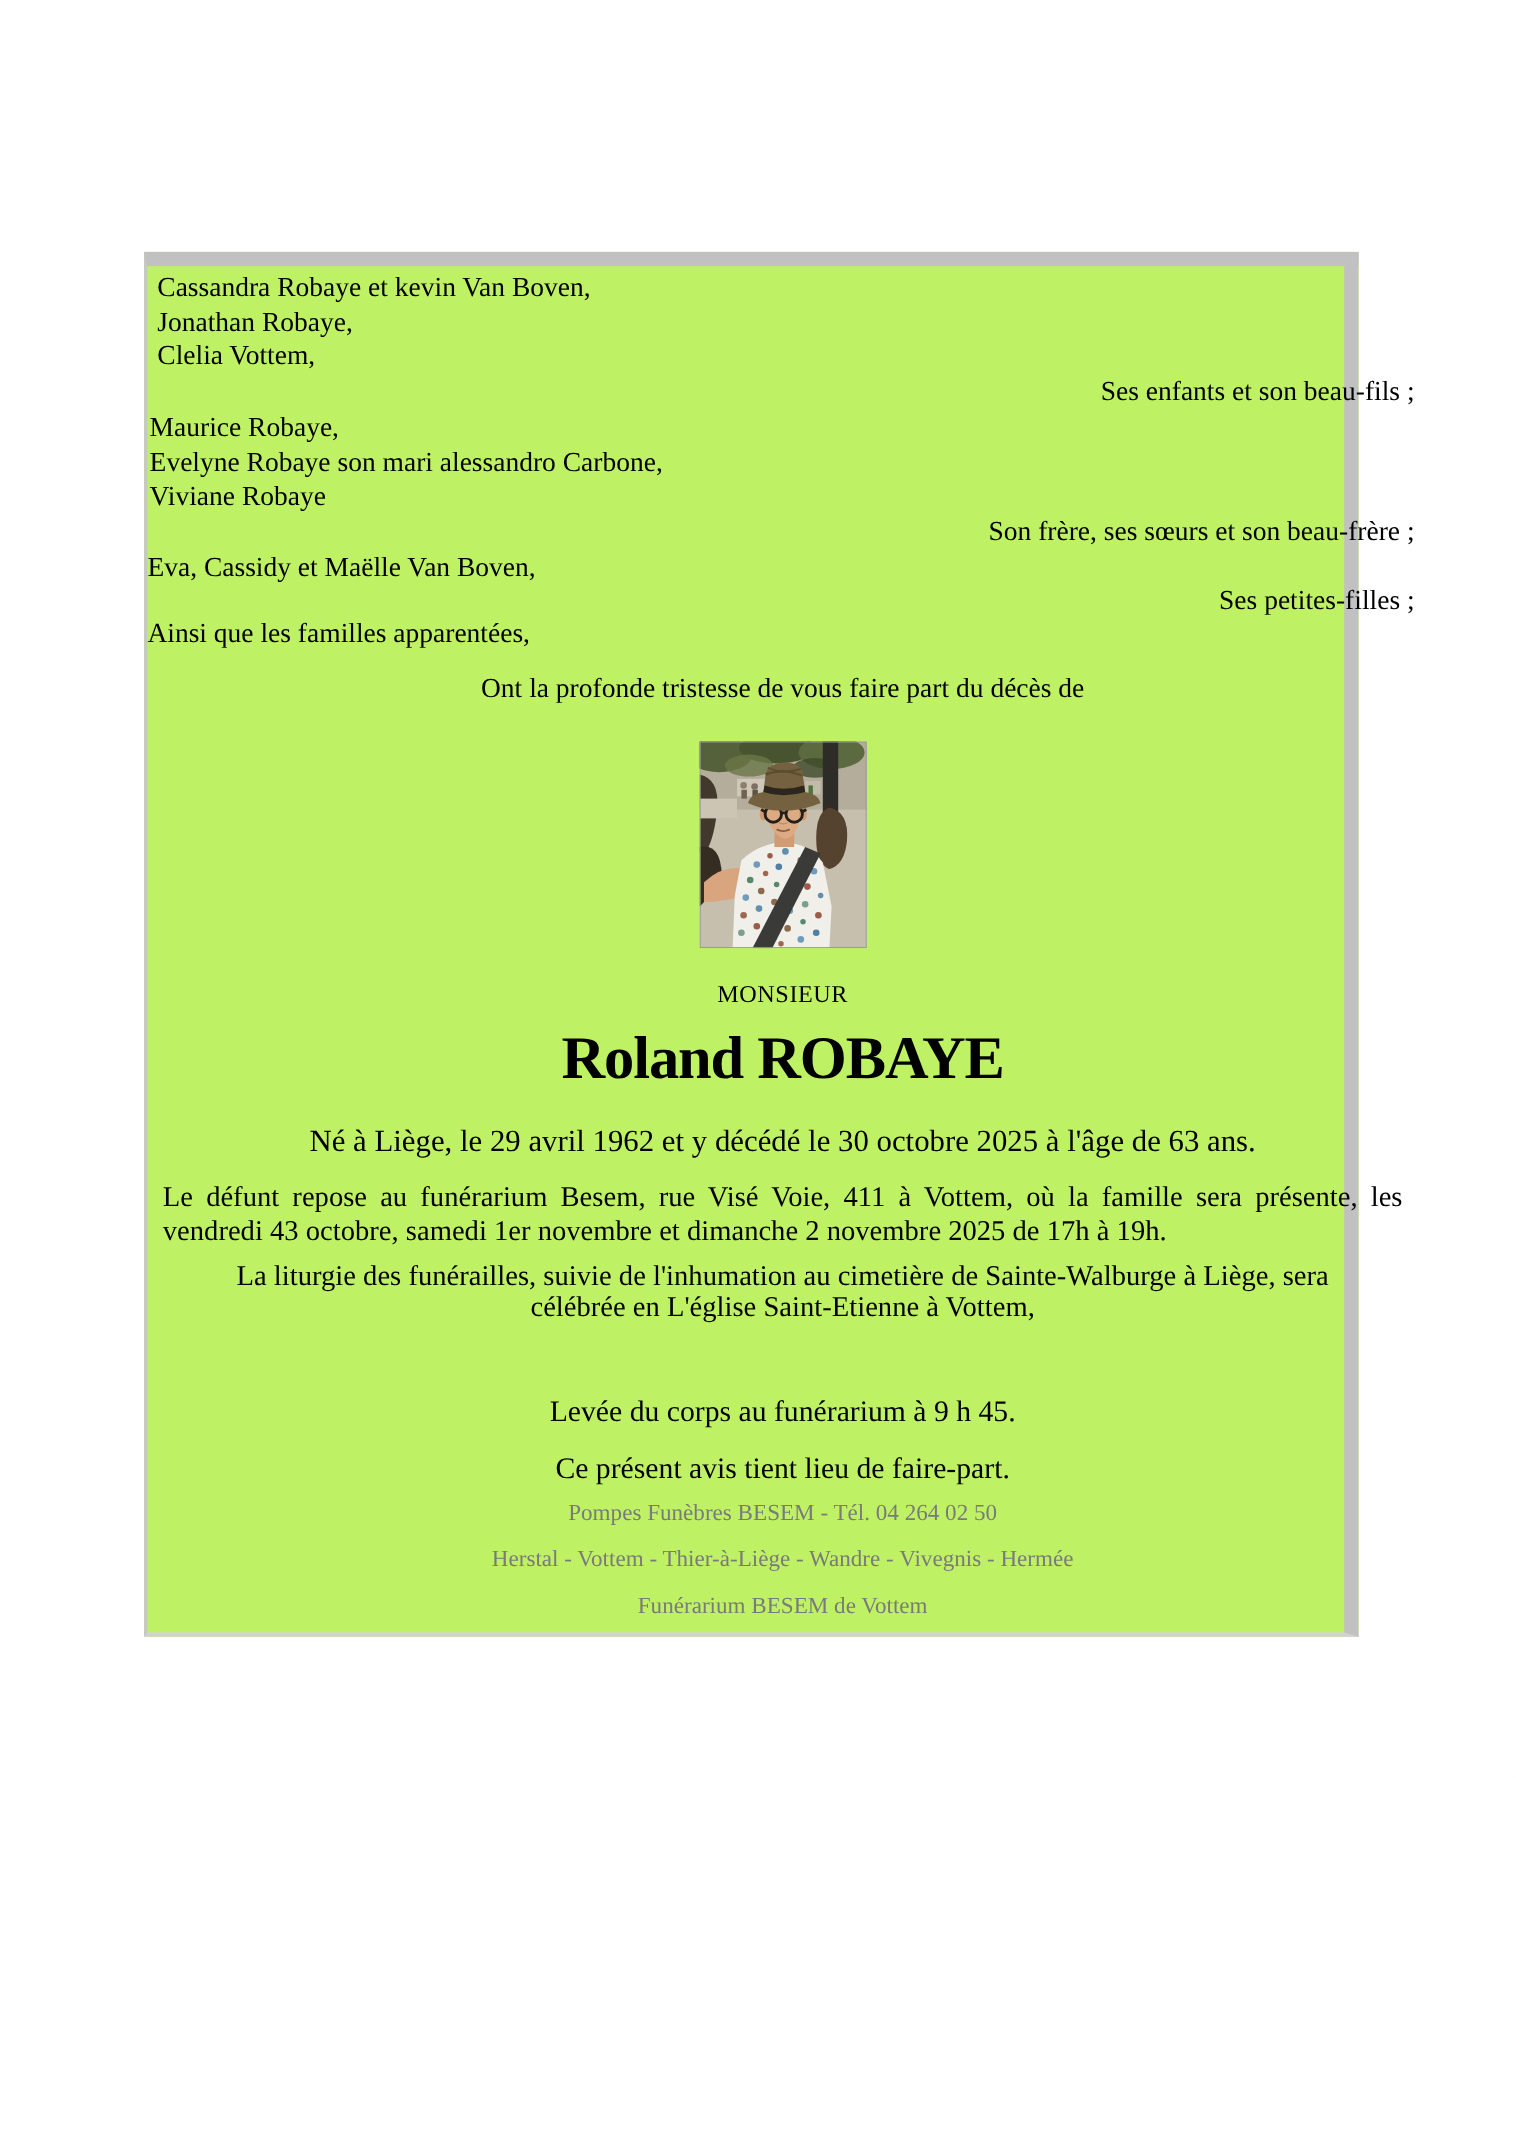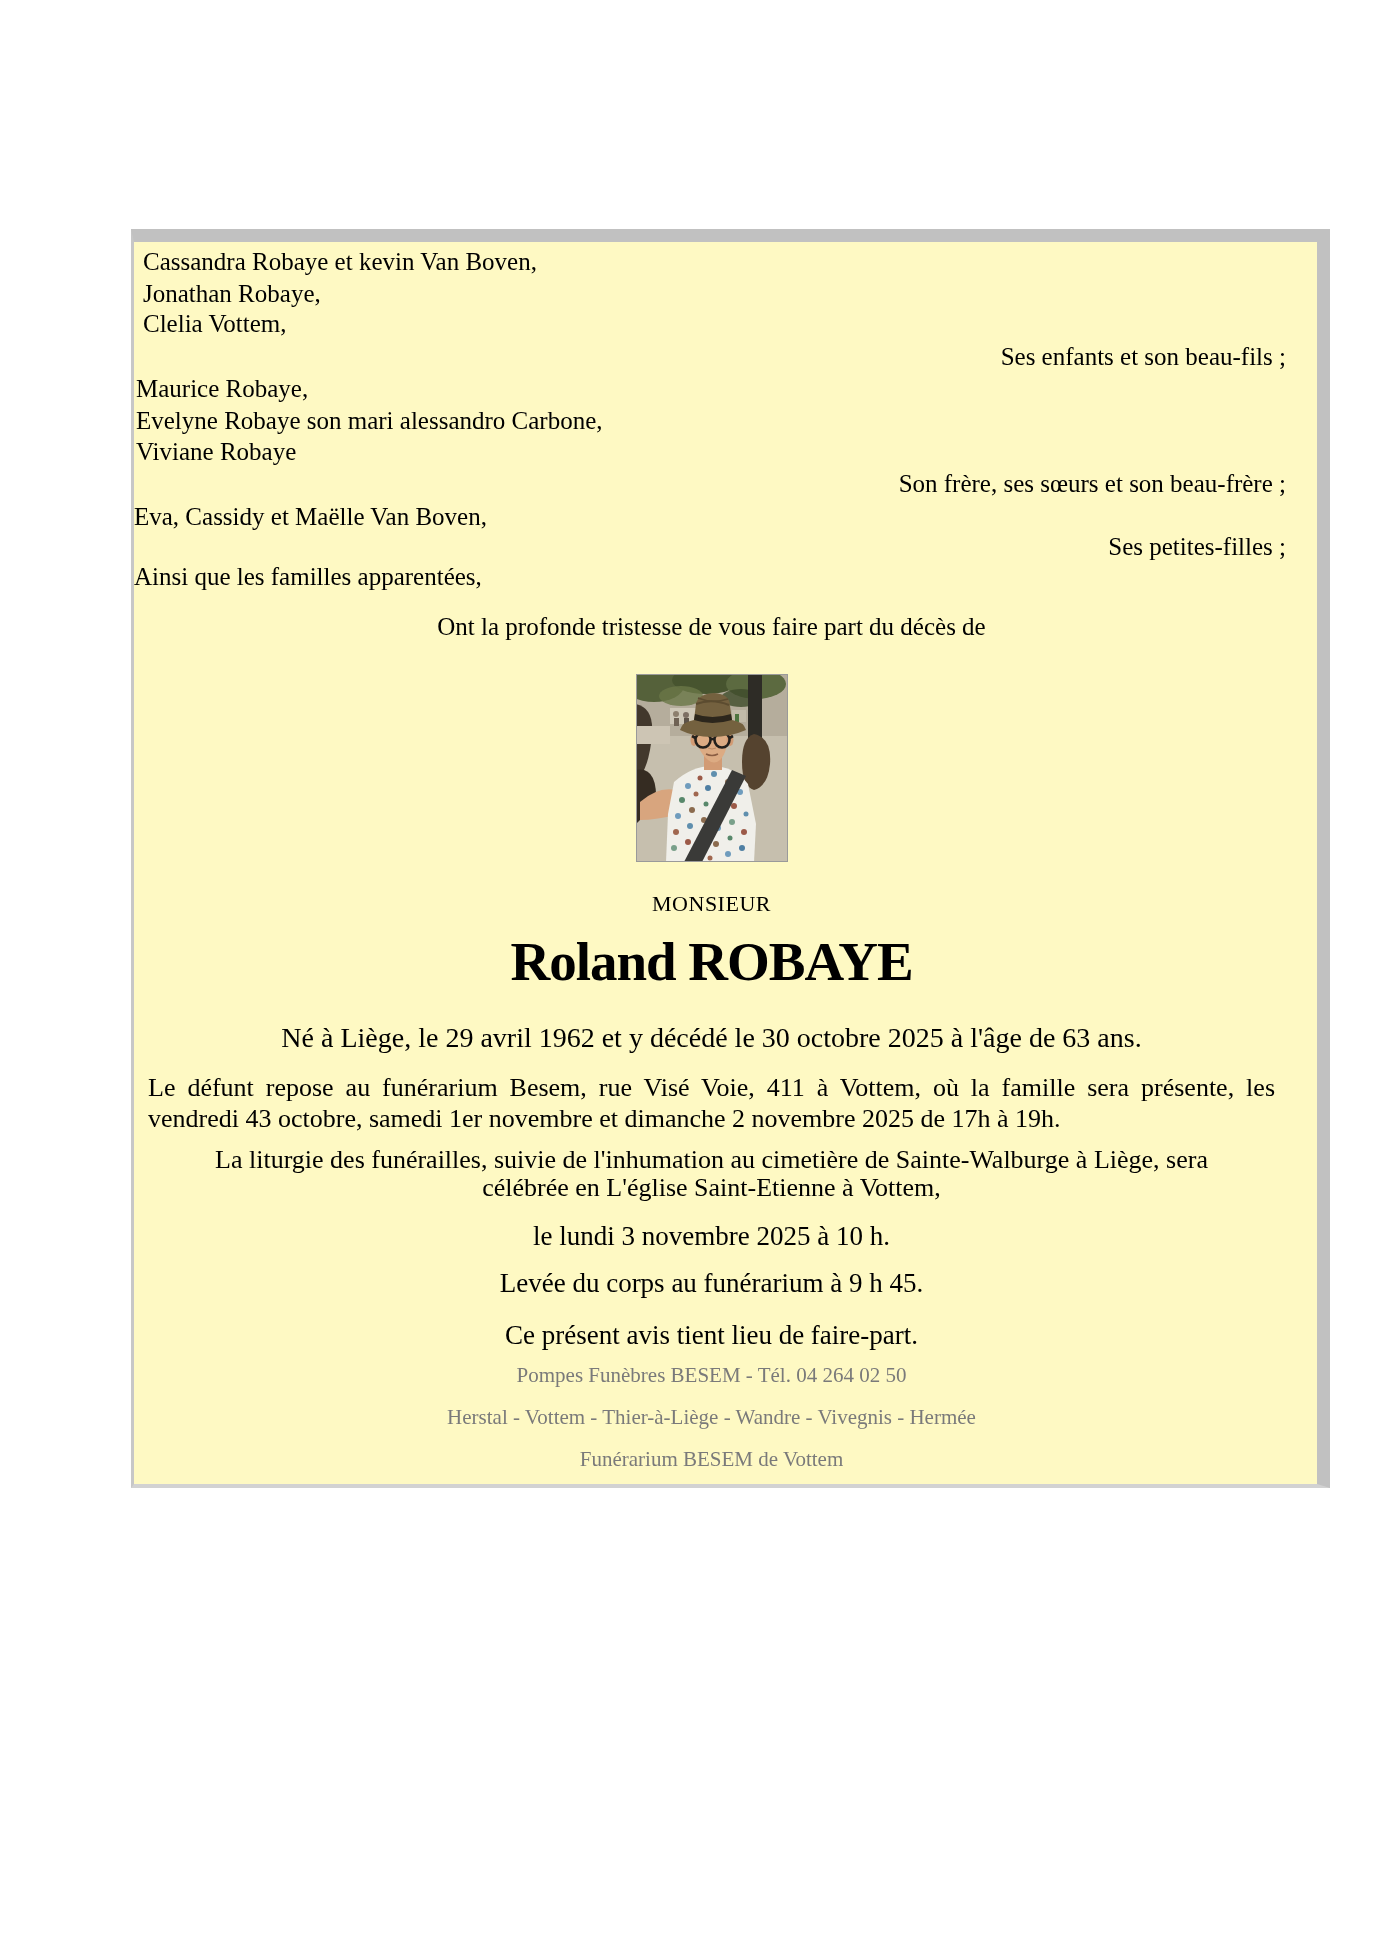--- a/index.html
+++ b/index.html
@@ -1,19 +1,19 @@
 <!DOCTYPE html>
 <html><head>
 <meta charset="utf-8">
 <style>
   html,body{margin:0;padding:0;background:#ffffff;}
   .stage{position:relative;width:1378px;height:1949px;background:#ffffff;overflow:hidden;
          font-family:"Liberation Serif", serif; color:#000;}
-  .page{position:absolute;left:131px;top:229px;width:1199px;height:1259px;
-        box-sizing:border-box;background:#fef9c3;
+  .page{position:absolute;left:131px;top:229px;width:1104px;height:1259px;
+        box-sizing:border-box;background:#bef264;
         border-top:13px solid #c1c1c1;
         border-right:13px solid #c1c1c1;
         border-left:3px solid #c7c7c7;
         border-bottom:4px solid #d2d2d2;}
   .inner{position:relative;width:1155px;height:1242px;}
   .fline{position:absolute;left:0;right:0;font-size:25px;line-height:31px;white-space:nowrap;}
   .fline.left{text-align:left;}
   .fline.right{text-align:right;padding-right:3px;}
   .fline:nth-child(1),.fline:nth-child(2),.fline:nth-child(3){padding-left:9px;}
   .fline:nth-child(5),.fline:nth-child(6),.fline:nth-child(7){padding-left:2px;}
@@ -176,21 +176,20 @@
 
       <div class="bigname center">Roland ROBAYE</div>
 
       <div class="birth center">Né à Liège, le 29 avril 1962 et y décédé le 30 octobre 2025 à l'âge de 63 ans.</div>
 
       <p class="repose">Le défunt repose au funérarium Besem, rue Visé Voie, 411 à Vottem, où la famille sera présente, les vendredi 43 octobre, samedi 1er novembre et dimanche 2 novembre 2025 de 17h à 19h.</p>
 
       <div class="liturgy center">La liturgie des funérailles, suivie de l'inhumation au cimetière de Sainte-Walburge à Liège, sera
 célébrée en L'église Saint-Etienne à Vottem,</div>
 
-      <div class="cdate center">le lundi 3 novembre 2025 à 10 h.</div>
 
       <div class="levee center">Levée du corps au funérarium à 9 h 45.</div>
 
       <div class="notice center">Ce présent avis tient lieu de faire-part.</div>
 
       <div id="footer">
           <div class="foot">Pompes Funèbres BESEM - Tél. 04 264 02 50</div>
           <div class="foot">Herstal - Vottem - Thier-à-Liège - Wandre - Vivegnis - Hermée</div>
           <div class="foot">Funérarium BESEM de Vottem</div>
         </div>

